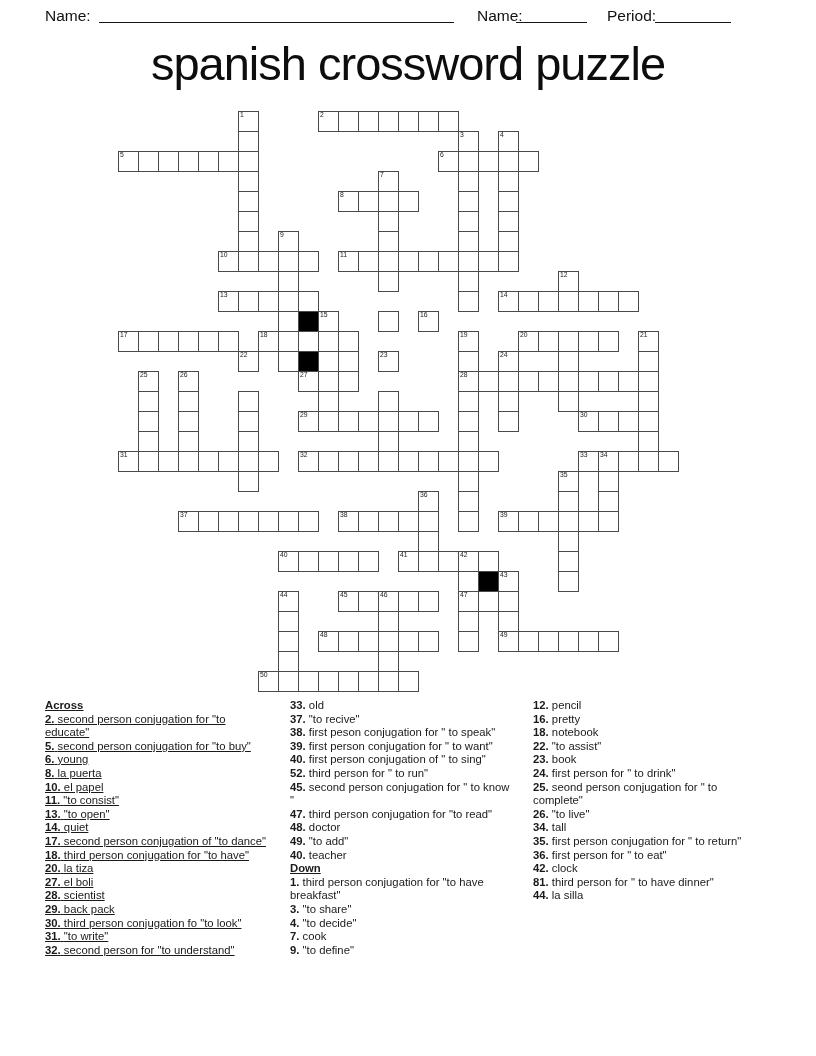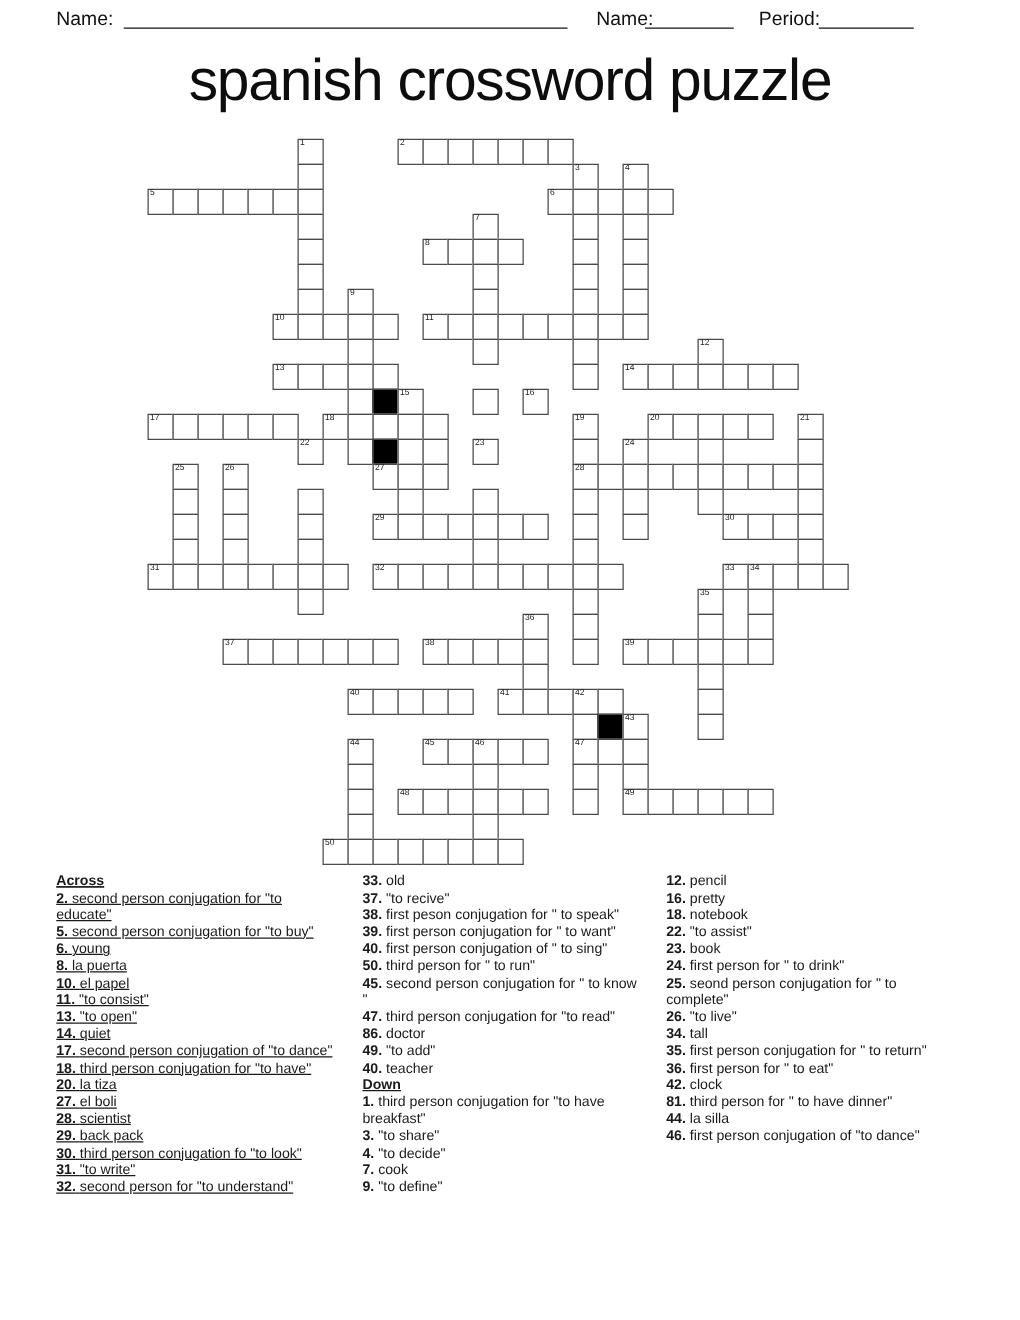--- a/index.html
+++ b/index.html
@@ -425,25 +425,25 @@
         <div class="clue"><span class="clue-num">30.</span> <span class="clue-text">third person conjugation fo "to look"</span></div>
         <div class="clue"><span class="clue-num">31.</span> <span class="clue-text">"to write"</span></div>
         <div class="clue"><span class="clue-num">32.</span> <span class="clue-text">second person for "to understand"</span></div>
       </div>
       <div class="clue-col col1">
         <div class="clue"><span class="clue-num">33.</span> <span class="clue-text">old</span></div>
         <div class="clue"><span class="clue-num">37.</span> <span class="clue-text">"to recive"</span></div>
         <div class="clue"><span class="clue-num">38.</span> <span class="clue-text">first peson conjugation for " to speak"</span></div>
         <div class="clue"><span class="clue-num">39.</span> <span class="clue-text">first person conjugation for " to want"</span></div>
         <div class="clue"><span class="clue-num">40.</span> <span class="clue-text">first person conjugation of " to sing"</span></div>
-        <div class="clue"><span class="clue-num">50.</span> <span class="clue-text">third person for " to run"</span></div>
+        <div class="clue"><span class="clue-num">52.</span> <span class="clue-text">third person for " to run"</span></div>
         <div class="clue"><span class="clue-num">45.</span> <span class="clue-text">second person conjugation for " to know
 "</span></div>
         <div class="clue"><span class="clue-num">47.</span> <span class="clue-text">third person conjugation for "to read"</span></div>
-        <div class="clue"><span class="clue-num">86.</span> <span class="clue-text">doctor</span></div>
+        <div class="clue"><span class="clue-num">48.</span> <span class="clue-text">doctor</span></div>
         <div class="clue"><span class="clue-num">49.</span> <span class="clue-text">"to add"</span></div>
         <div class="clue"><span class="clue-num">40.</span> <span class="clue-text">teacher</span></div>
         <div class="clue-header">Down</div>
         <div class="clue"><span class="clue-num">1.</span> <span class="clue-text">third person conjugation for "to have
 breakfast"</span></div>
         <div class="clue"><span class="clue-num">3.</span> <span class="clue-text">"to share"</span></div>
         <div class="clue"><span class="clue-num">4.</span> <span class="clue-text">"to decide"</span></div>
         <div class="clue"><span class="clue-num">7.</span> <span class="clue-text">cook</span></div>
         <div class="clue"><span class="clue-num">9.</span> <span class="clue-text">"to define"</span></div>
       </div>
@@ -456,17 +456,16 @@
         <div class="clue"><span class="clue-num">24.</span> <span class="clue-text">first person for " to drink"</span></div>
         <div class="clue"><span class="clue-num">25.</span> <span class="clue-text">seond person conjugation for " to
 complete"</span></div>
         <div class="clue"><span class="clue-num">26.</span> <span class="clue-text">"to live"</span></div>
         <div class="clue"><span class="clue-num">34.</span> <span class="clue-text">tall</span></div>
         <div class="clue"><span class="clue-num">35.</span> <span class="clue-text">first person conjugation for " to return"</span></div>
         <div class="clue"><span class="clue-num">36.</span> <span class="clue-text">first person for " to eat"</span></div>
         <div class="clue"><span class="clue-num">42.</span> <span class="clue-text">clock</span></div>
         <div class="clue"><span class="clue-num">81.</span> <span class="clue-text">third person for " to have dinner"</span></div>
         <div class="clue"><span class="clue-num">44.</span> <span class="clue-text">la silla</span></div>
-        <div class="clue"><span class="clue-num">46.</span> <span class="clue-text">first person conjugation of "to dance"</span></div>
       </div>
     </div>
 
 </div>
 
 </body></html>

